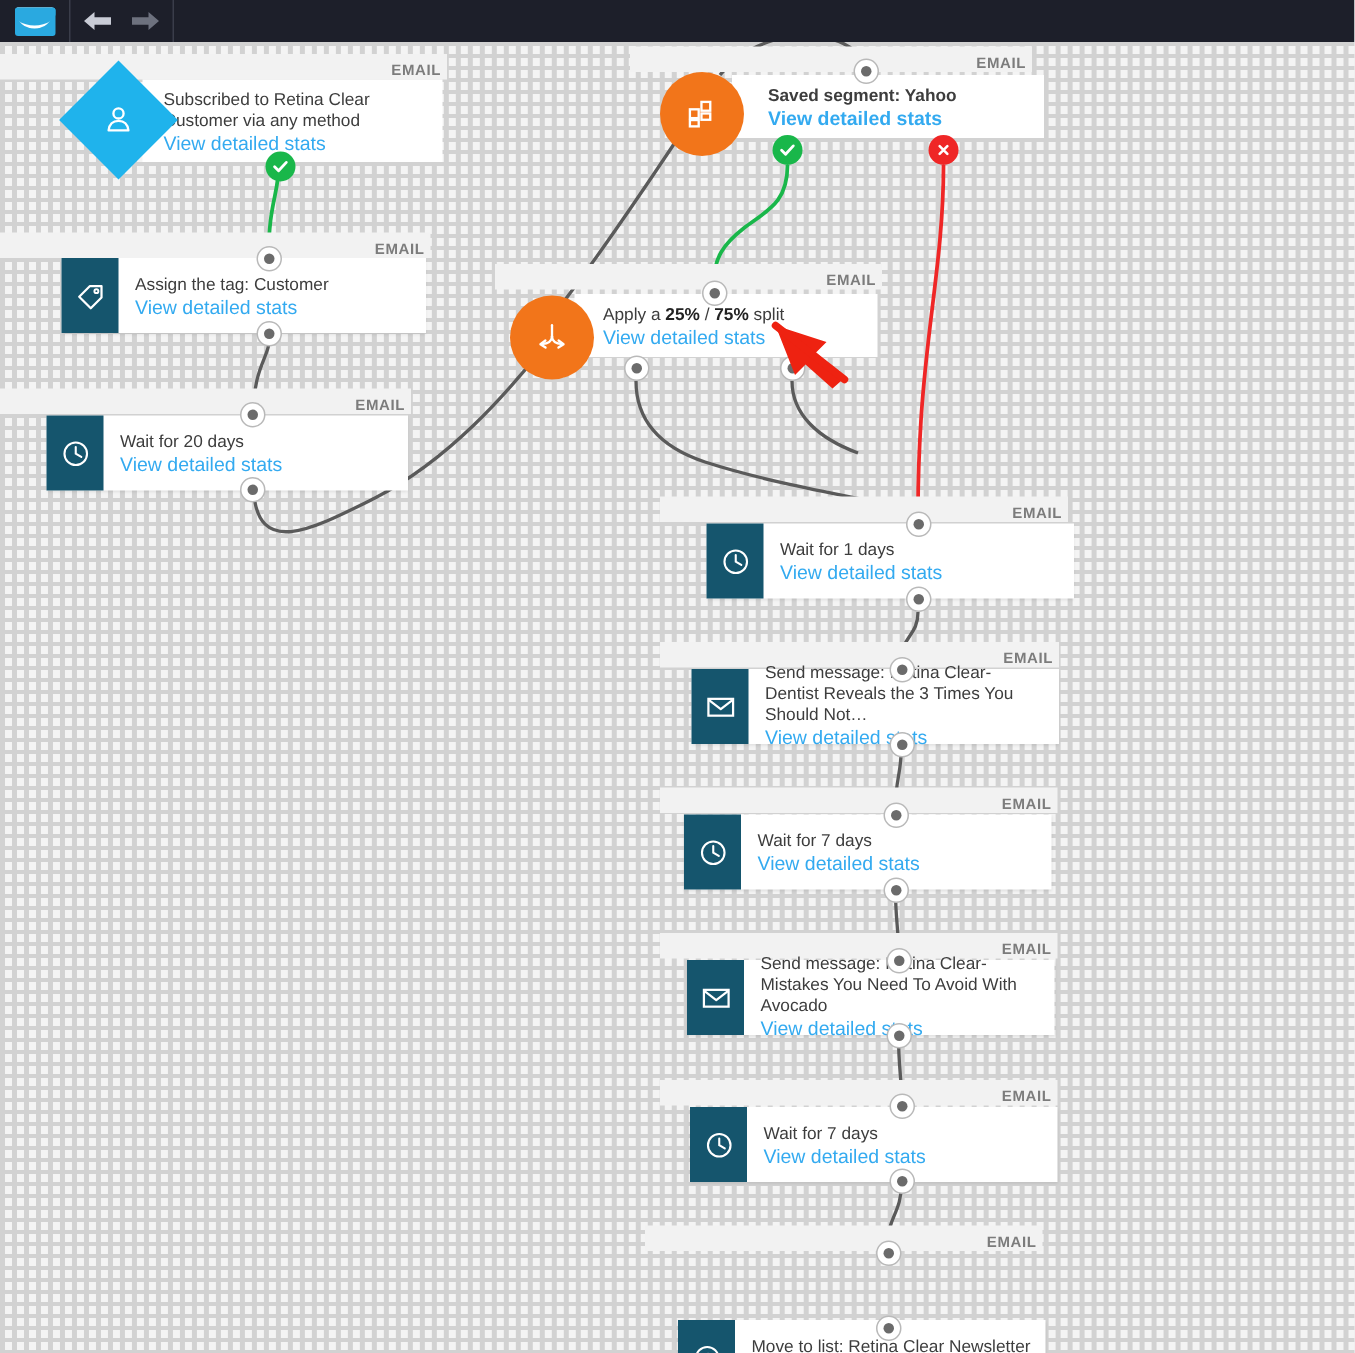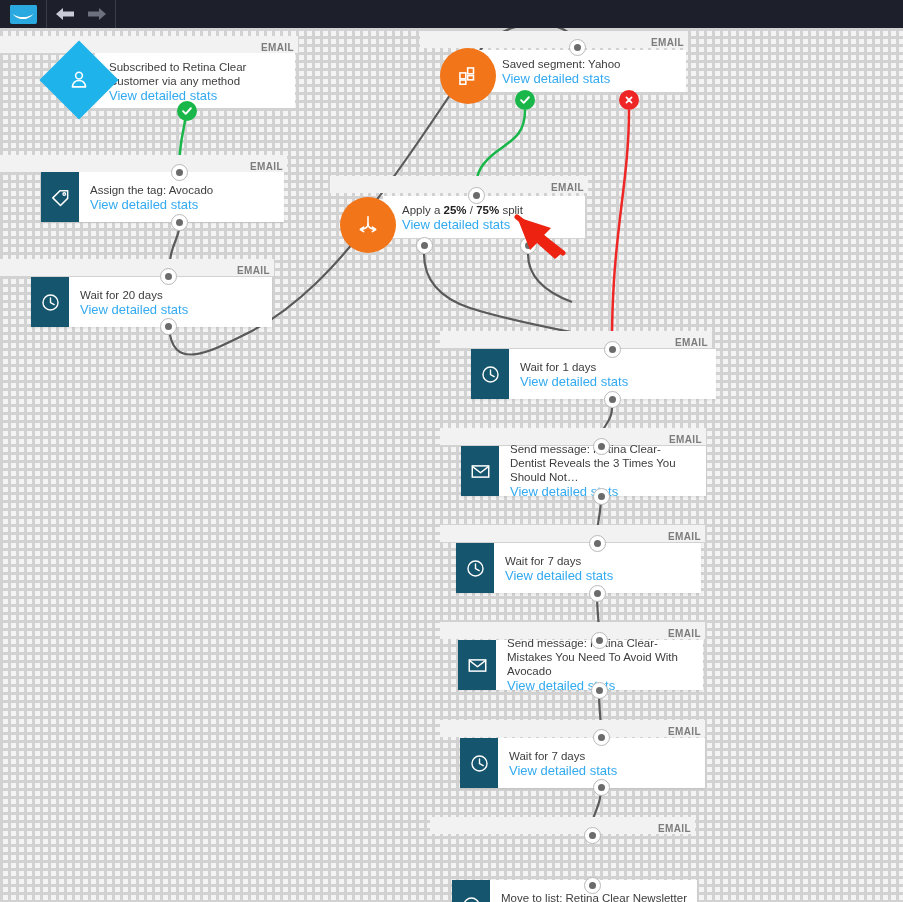--- a/index.html
+++ b/index.html
@@ -245,39 +245,39 @@
   </div>
 
   <div class="card" style="left:41px; top:172px; width:243px; height:50px;">
     <div class="card-ic">
       <svg width="21" height="21" viewBox="0 0 24 24">
         <path d="M3.2 12.4 L11.4 4.2 L20.2 4.2 L20.2 13 L12 21.2 Z" fill="none" stroke="#fff" stroke-width="1.7" stroke-linejoin="round"></path>
         <circle cx="16.3" cy="8.1" r="1.5" fill="none" stroke="#fff" stroke-width="1.5"></circle>
       </svg>
     </div>
     <div class="card-body">
-      <div class="card-title">Assign the tag: Avocado</div>
+      <div class="card-title">Assign the tag: Customer</div>
       <div class="card-link">View detailed stats</div>
     </div>
   </div>
 
   <div class="card" style="left:31px; top:277px; width:241px; height:50px;">
     <div class="card-ic">
       <svg width="21" height="21" viewBox="0 0 24 24">
         <circle cx="12" cy="12" r="8.6" fill="none" stroke="#fff" stroke-width="1.6"></circle>
         <path d="M12 6.8 L12 12 L16.2 14.4" fill="none" stroke="#fff" stroke-width="1.6" stroke-linecap="round"></path>
       </svg>
     </div>
     <div class="card-body">
       <div class="card-title">Wait for 20 days</div>
       <div class="card-link">View detailed stats</div>
     </div>
   </div>
 
-  <div class="card" style="left:478px; top:50px; width:208px; height:42px; box-shadow:none;">
+  <div class="card" style="left:488px; top:50px; width:208px; height:42px; box-shadow:none;font-weight:bold;">
     <div class="card-body" style="padding-left:24px;">
       <div class="card-title">Saved segment: Yahoo</div>
       <div class="card-link">View detailed stats</div>
     </div>
   </div>
   <div class="round" style="left:440px; top:48px;">
     <svg width="22" height="22" viewBox="0 0 24 24">
       <rect x="3.2" y="8.6" width="6.4" height="6.4" fill="none" stroke="#fff" stroke-width="1.7"></rect>
       <rect x="3.2" y="16.4" width="6.4" height="4.6" fill="none" stroke="#fff" stroke-width="1.7"></rect>
       <rect x="11.6" y="3.2" width="6.4" height="6.4" fill="none" stroke="#fff" stroke-width="1.7"></rect>

